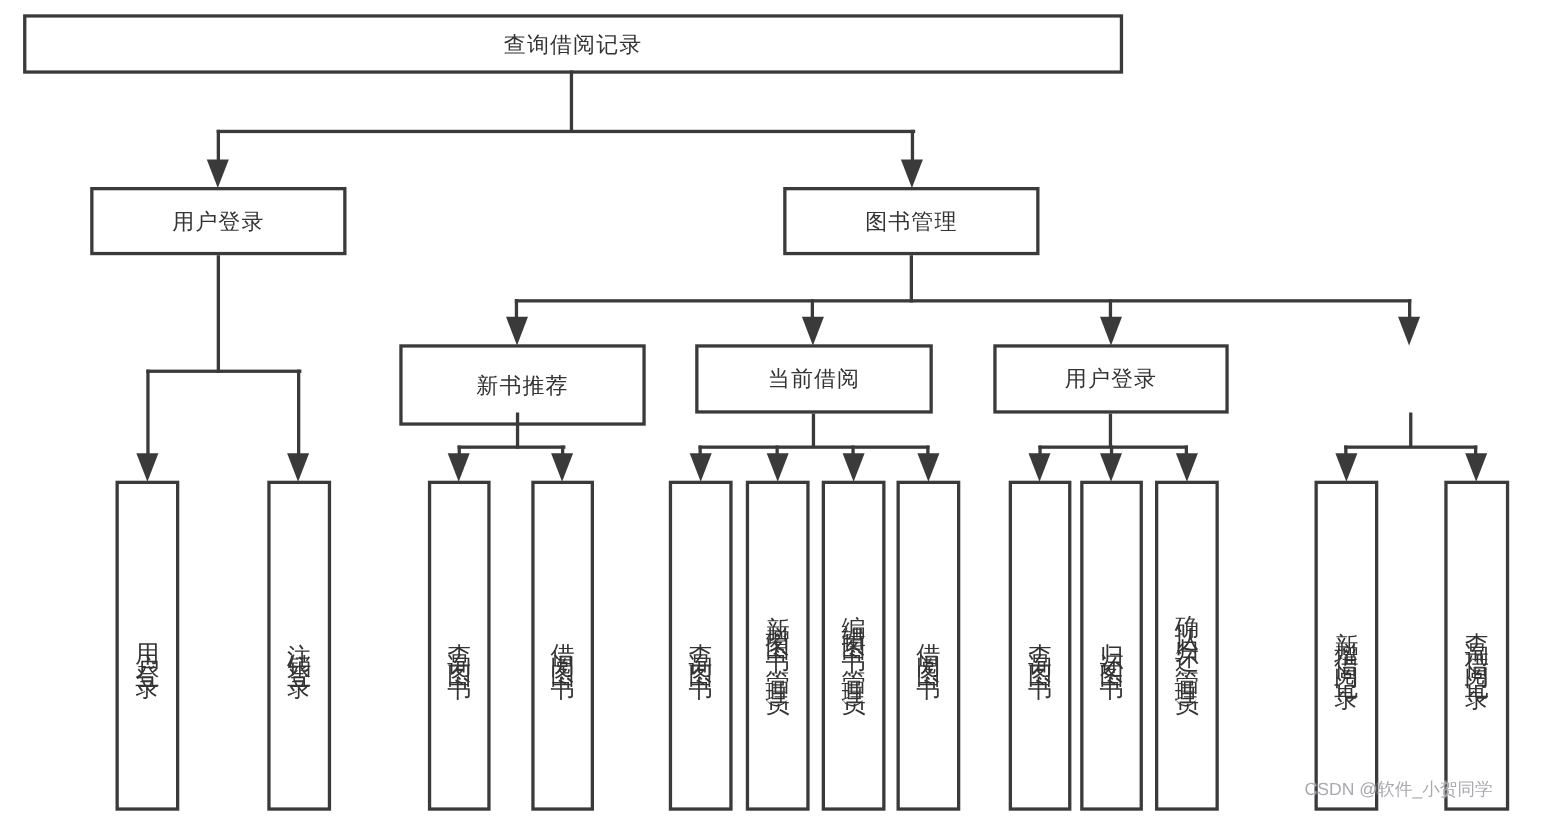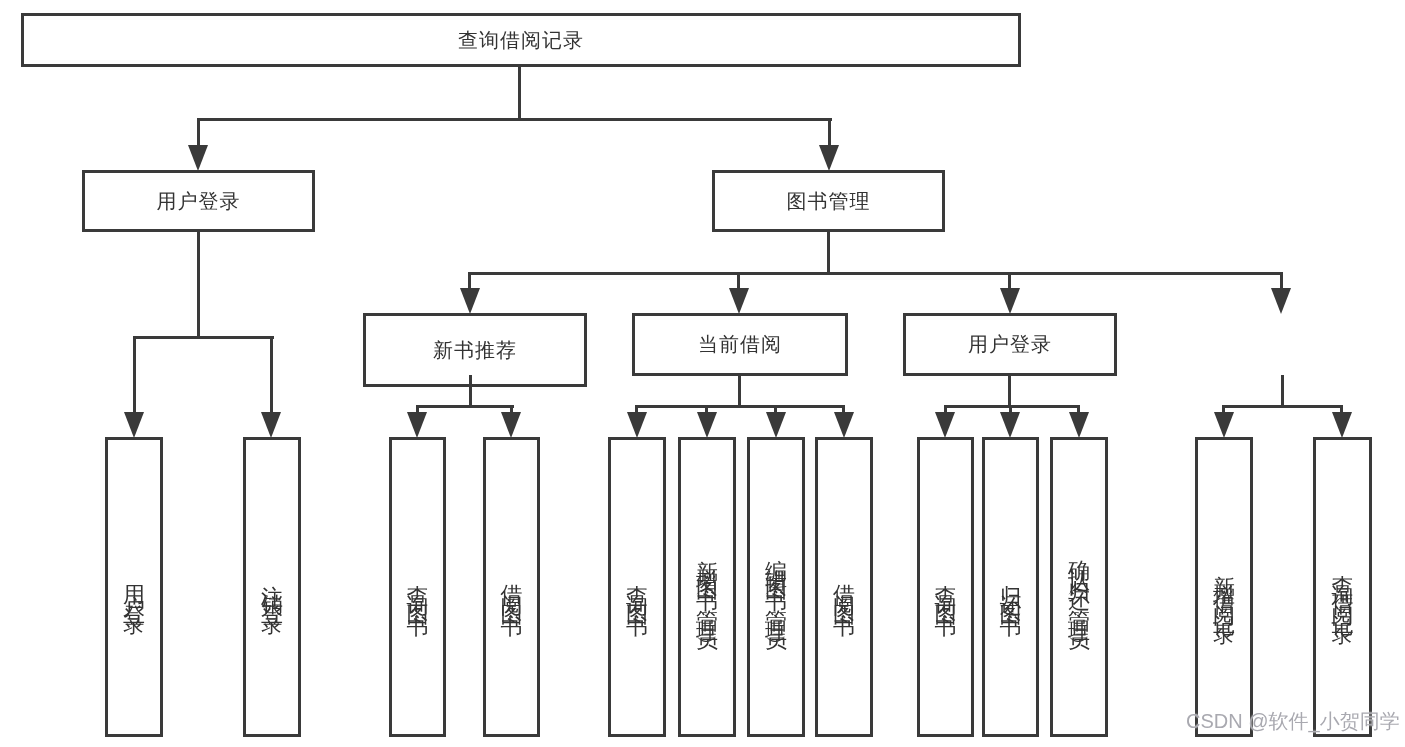--- a/index.html
+++ b/index.html
@@ -30,21 +30,21 @@
   }
   .vl,.hl{position:absolute;background:var(--line);}
   .vl{width:3px;}
   .hl{height:3px;}
   .arw{
     position:absolute;width:0;height:0;
     border-left:10px solid transparent;border-right:10px solid transparent;
     border-top:26px solid var(--line);
   }
   .watermark{
-    position:absolute;left:1186px;top:708px;font-size:20px;color:var(--wm);
+    position:absolute;left:1186px;top:708px;font-size:16px;color:var(--wm);
     text-shadow:0 0 2px #ffffff;z-index:5;white-space:nowrap;
   }
 </style>
 </head>
 <body>
 
 <div id="canvas">
 
   <div class="hbox" style="left:21px;top:13px;width:1000px;height:54px;">
     <span>查询借阅记录</span>

